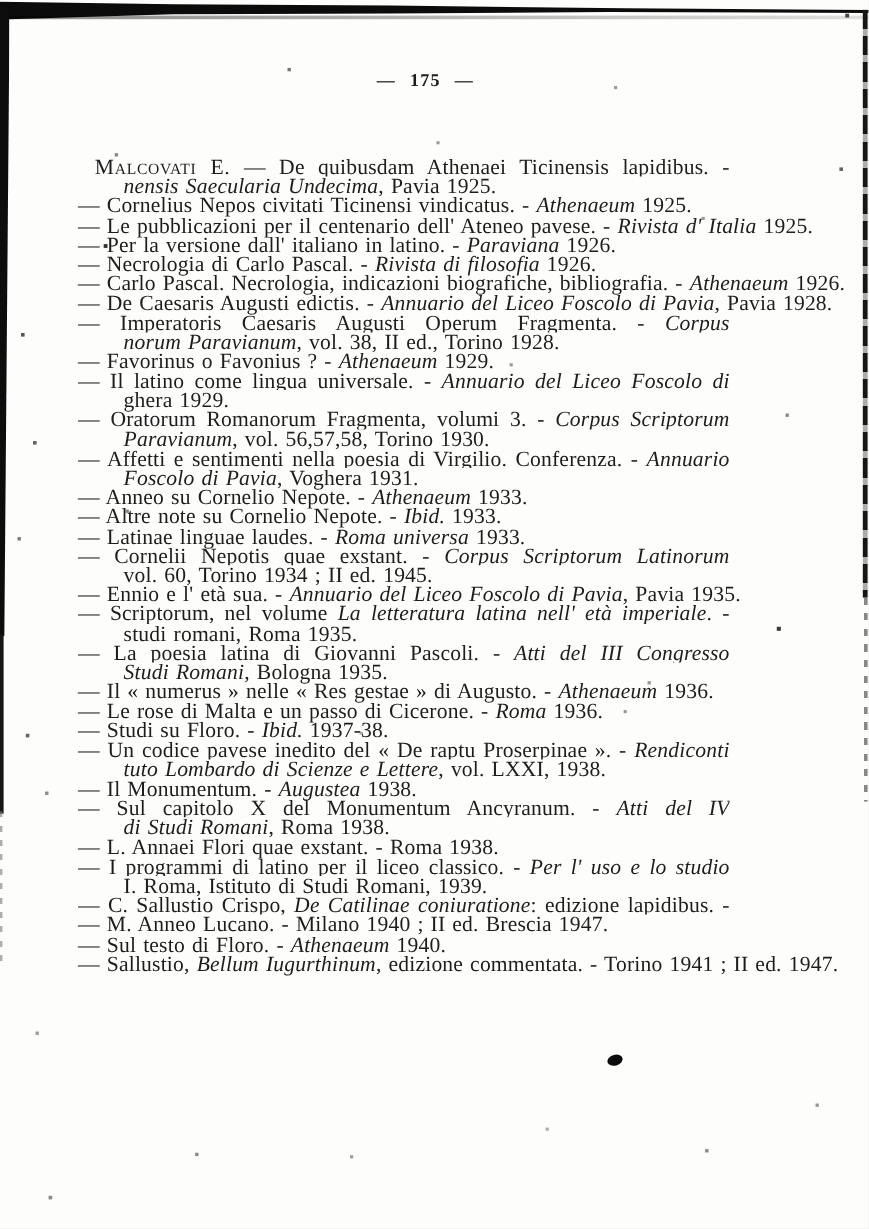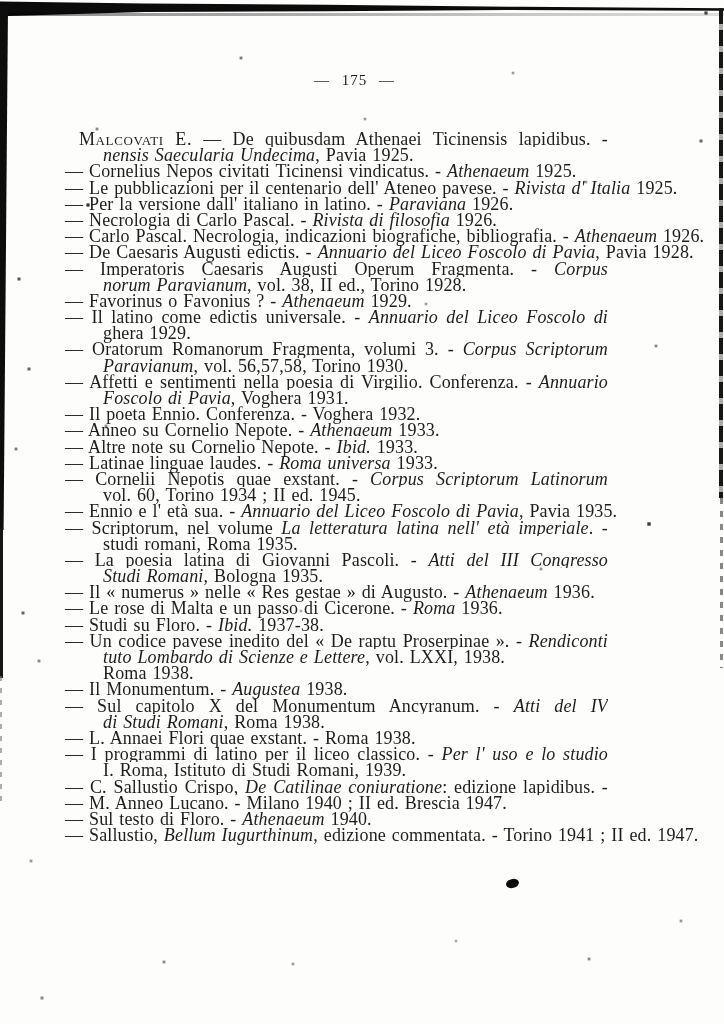--- a/index.html
+++ b/index.html
@@ -57,23 +57,23 @@
       700px 140px 0 0.5px #666, 585px 181px 0 0.3px #999, 648px 523px 0 0.7px #3a3a3a,
       425px 303px 0 0.3px #999, 105px 425px 0 0.4px #888, 655px 345px 0 0.4px #8a8a8a,
       300px 610px 0 0.3px #aaa, 520px 592px 0 0.3px #999, 540px 568px 0 0.4px #999,
       163px 961px 0 0.4px #888, 41px 997px 0 0.5px #8a8a8a, 292px 963px 0 0.3px #999,
       588px 958px 0 0.4px #888, 455px 940px 0 0.3px #aaa, 680px 920px 0 0.4px #999,
       30px 860px 0 0.4px #999, 18px 278px 0 0.5px #555, 28px 368px 0 0.5px #666,
       15px 448px 0 0.4px #777, 22px 612px 0 0.5px #666, 38px 660px 0 0.4px #888;
   }
   
   .pagenum {
-    position:absolute; top:72px; left:65px; width:543px;
+    position:absolute; top:60px; left:65px; width:543px;
     text-align:center; transform:translateX(18px);
-    font-size:15px; font-weight:normal; letter-spacing:1px; word-spacing:7px;
+    font-size:15px; font-weight:bold; letter-spacing:1px; word-spacing:7px;
   }
   .entries {
     position:absolute; top:131px; left:65px; width:543px;
     font-size:18px; line-height:16.2px;
     letter-spacing:0.15px; word-spacing:1.2px;
   }
   .line { height:16.2px; white-space:nowrap; }
   .line.just { text-align:justify; text-align-last:justify; white-space:normal; overflow:hidden; }
   .line.cont { padding-left:38px; }
   .line.first { padding-left:14px; }
@@ -100,43 +100,41 @@
       <div class="line cont"><i>nensis Saecularia Undecima</i><span>, Pavia 1925.</span></div>
       <div class="line"><span>— Cornelius Nepos civitati Ticinensi vindicatus. - </span><i>Athenaeum</i><span> 1925.</span></div>
       <div class="line"><span>— Le pubblicazioni per il centenario dell' Ateneo pavese. - </span><i>Rivista d' Italia</i><span> 1925.</span></div>
       <div class="line"><span>— Per la versione dall' italiano in latino. - </span><i>Paraviana</i><span> 1926.</span></div>
       <div class="line"><span>— Necrologia di Carlo Pascal. - </span><i>Rivista di filosofia</i><span> 1926.</span></div>
       <div class="line"><span>— Carlo Pascal. Necrologia, indicazioni biografiche, bibliografia. - </span><i>Athenaeum</i><span> 1926.</span></div>
       <div class="line"><span>— De Caesaris Augusti edictis. - </span><i>Annuario del Liceo Foscolo di Pavia</i><span>, Pavia 1928.</span></div>
       <div class="line just"><span>— Imperatoris Caesaris Augusti Operum Fragmenta. - </span><i>Corpus Scriptorum Lati-</i></div>
       <div class="line cont"><i>norum Paravianum</i><span>, vol. 38, II ed., Torino 1928.</span></div>
       <div class="line"><span>— Favorinus o Favonius ? - </span><i>Athenaeum</i><span> 1929.</span></div>
-      <div class="line just"><span>— Il latino come edictis universale. - </span><i>Annuario del Liceo Foscolo di Pavia</i><span>, Vo-</span></div>
+      <div class="line just"><span>— Il latino come lingua universale. - </span><i>Annuario del Liceo Foscolo di Pavia</i><span>, Vo-</span></div>
       <div class="line cont"><span>ghera 1929.</span></div>
       <div class="line just"><span>— Oratorum Romanorum Fragmenta, volumi 3. - </span><i>Corpus Scriptorum Latinorum</i></div>
       <div class="line cont"><i>Paravianum</i><span>, vol. 56,57,58, Torino 1930.</span></div>
       <div class="line just"><span>— Affetti e sentimenti nella poesia di Virgilio. Conferenza. - </span><i>Annuario del Liceo</i></div>
       <div class="line cont"><i>Foscolo di Pavia</i><span>, Voghera 1931.</span></div>
-      <div class="line"><span>— Il poeta Ennio. Conferenza. - Voghera 1932.</span></div>
       <div class="line"><span>— Anneo su Cornelio Nepote. - </span><i>Athenaeum</i><span> 1933.</span></div>
       <div class="line"><span>— Altre note su Cornelio Nepote. - </span><i>Ibid.</i><span> 1933.</span></div>
       <div class="line"><span>— Latinae linguae laudes. - </span><i>Roma universa</i><span> 1933.</span></div>
       <div class="line just"><span>— Cornelii Nepotis quae exstant. - </span><i>Corpus Scriptorum Latinorum Paravianum</i><span>,</span></div>
       <div class="line cont"><span>vol. 60, Torino 1934 ; II ed. 1945.</span></div>
       <div class="line"><span>— Ennio e l' età sua. - </span><i>Annuario del Liceo Foscolo di Pavia</i><span>, Pavia 1935.</span></div>
       <div class="line just"><span>— Scriptorum, nel volume </span><i>La letteratura latina nell' età imperiale</i><span>. - Istituto di</span></div>
       <div class="line cont"><span>studi romani, Roma 1935.</span></div>
       <div class="line just"><span>— La poesia latina di Giovanni Pascoli. - </span><i>Atti del III Congresso Nazionale di</i></div>
       <div class="line cont"><i>Studi Romani</i><span>, Bologna 1935.</span></div>
       <div class="line"><span>— Il « numerus » nelle « Res gestae » di Augusto. - </span><i>Athenaeum</i><span> 1936.</span></div>
       <div class="line"><span>— Le rose di Malta e un passo di Cicerone. - </span><i>Roma</i><span> 1936.</span></div>
       <div class="line"><span>— Studi su Floro. - </span><i>Ibid.</i><span> 1937-38.</span></div>
       <div class="line just"><span>— Un codice pavese inedito del « De raptu Proserpinae ». - </span><i>Rendiconti dell' Isti-</i></div>
       <div class="line cont"><i>tuto Lombardo di Scienze e Lettere</i><span>, vol. LXXI, 1938.</span></div>
-      <div class="line cont"><span>Roma 1938.</span></div>
       <div class="line"><span>— Il Monumentum. - </span><i>Augustea</i><span> 1938.</span></div>
       <div class="line just"><span>— Sul capitolo X del Monumentum Ancyranum. - </span><i>Atti del IV Congresso Nazionale</i></div>
       <div class="line cont"><i>di Studi Romani</i><span>, Roma 1938.</span></div>
       <div class="line"><span>— L. Annaei Flori quae exstant. - Roma 1938.</span></div>
       <div class="line just"><span>— I programmi di latino per il liceo classico. - </span><i>Per l' uso e lo studio del latino</i><span>,</span></div>
       <div class="line cont"><span>I. Roma, Istituto di Studi Romani, 1939.</span></div>
       <div class="line just"><span>— C. Sallustio Crispo, </span><i>De Catilinae coniuratione</i><span>: edizione lapidibus. - Torino,</span></div>
       <div class="line"><span>— M. Anneo Lucano. - Milano 1940 ; II ed. Brescia 1947.</span></div>
       <div class="line"><span>— Sul testo di Floro. - </span><i>Athenaeum</i><span> 1940.</span></div>
       <div class="line"><span>— Sallustio, </span><i>Bellum Iugurthinum</i><span>, edizione commentata. - Torino 1941 ; II ed. 1947.</span></div>

